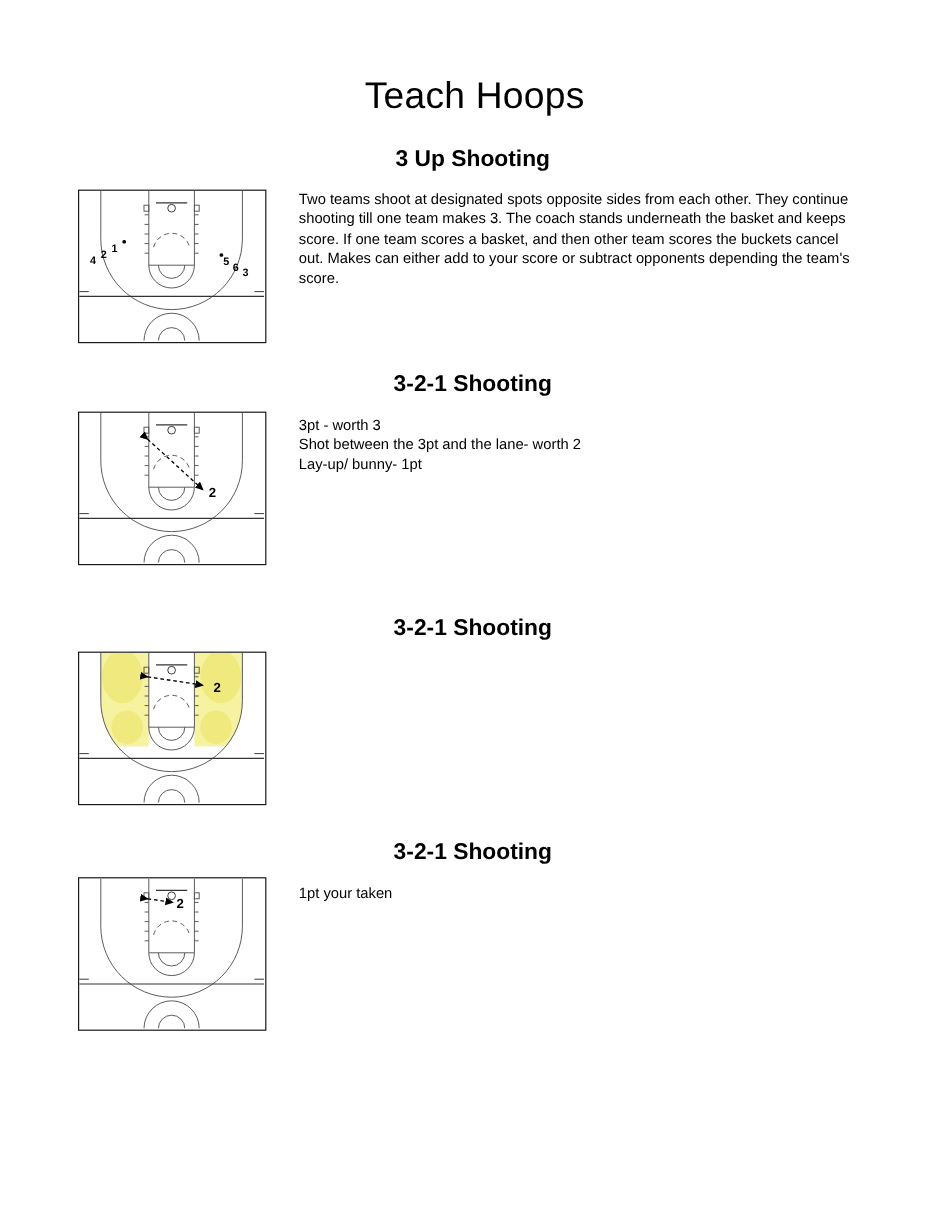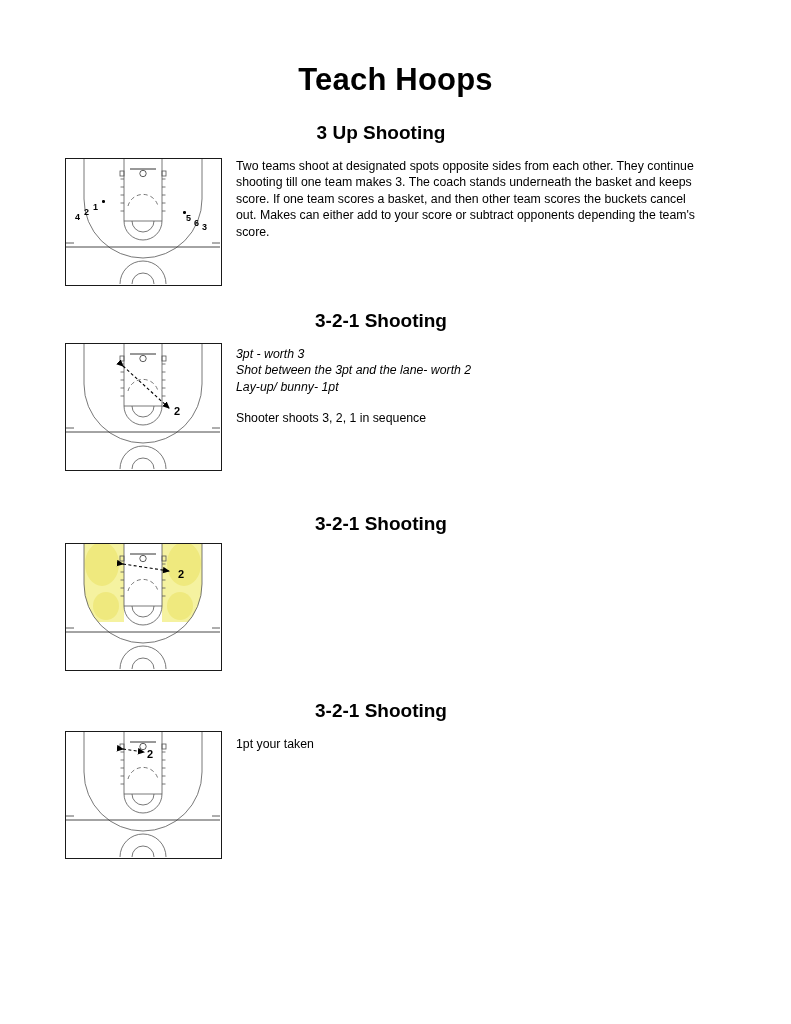--- a/index.html
+++ b/index.html
@@ -10,27 +10,27 @@
     font-family: "Liberation Sans", sans-serif;
     color:#000000;
     position:relative;
     overflow:hidden;
   }
   .page { position:relative; width:791px; height:1024px; }
 
   .doc-title {
     position:absolute; left:0; right:0; top:62px;
     text-align:center;
-    font-size:31px; font-weight:700; letter-spacing:0.2px;
+    font-size:31px; font-weight:400; letter-spacing:0.2px;
   }
 
   
   .section { position:absolute; left:0; width:791px; }
   .court-wrap { position:absolute; left:65px; top:0; }
-  .text-col { position:absolute; left:236px; top:0; width:460px; }
+  .text-col { position:absolute; left:249px; top:0; width:460px; }
 
   .sec-heading {
     font-size:19px; font-weight:700;
     text-align:center; margin:0 0 14px 0;
     width:290px;
   }
   .body-text {
     font-size:12.3px; line-height:16.4px; font-weight:400;
     margin:0;
   }
@@ -148,24 +148,23 @@
           <g stroke="#000" stroke-width="1.1" fill="none">
             <path d="M57,22 L103,64" stroke-dasharray="3,2.4" marker-end="url(#ah2)" marker-start="url(#ah2)"></path>
           </g>
         </svg>
         <span class="lbl-big marker" style="left:108px; top:62px;">2</span>
       </div>
     </div>
 
     <div class="text-col">
       <div class="sec-heading">3-2-1 Shooting</div>
-      <p class="body-text tight" style="white-space:pre-line;font-style:italic;">3pt - worth 3
+      <p class="body-text tight" style="white-space:pre-line;">3pt - worth 3
 Shot between the 3pt and the lane- worth 2
 Lay-up/ bunny- 1pt</p>
-      <p class="body-text">Shooter shoots 3, 2, 1 in sequence</p>
     </div>
   </div>
 
   <div class="section" style="top:513px;">
 
     <div class="court-wrap" style="top:30px;">
       <div class="court">
         <svg class="shade" width="154" height="125" viewBox="0 0 154 125">
           <defs>
             <clipPath id="arcclip">

